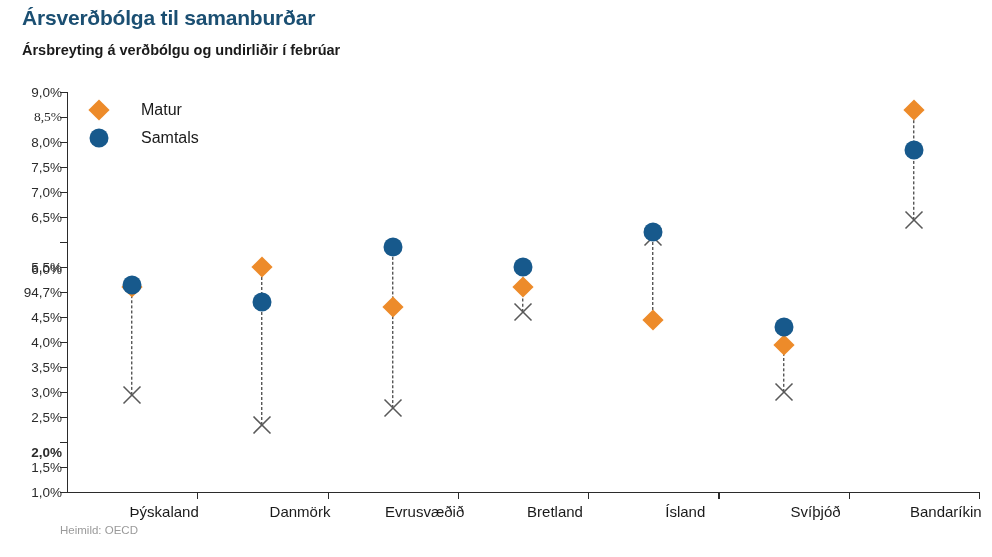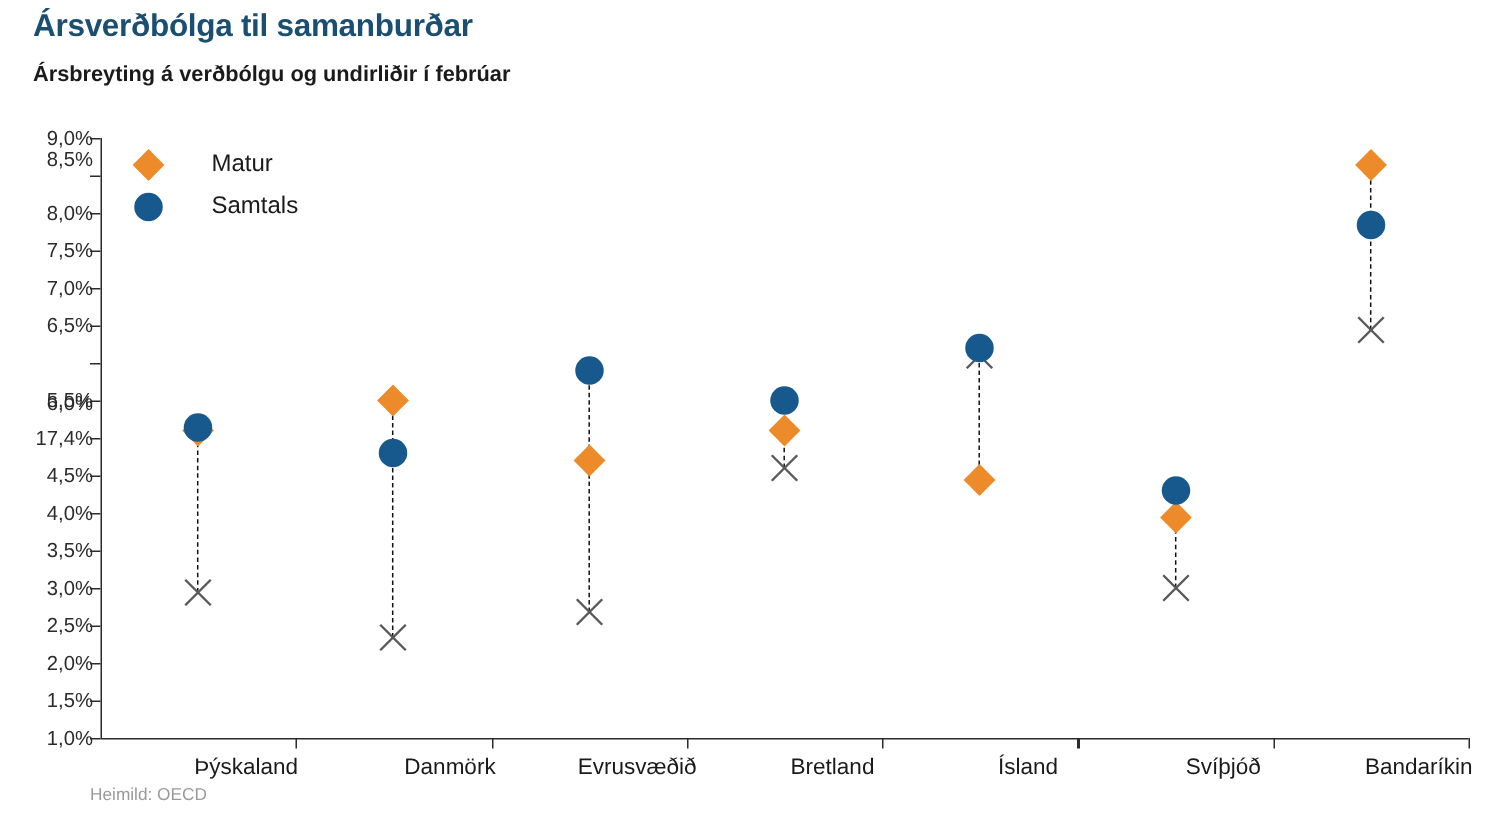--- a/index.html
+++ b/index.html
@@ -161,47 +161,47 @@
 <div class="chart-root">
 
   <div class="chart-title">Ársverðbólga til samanburðar</div>
   <div class="chart-subtitle">Ársbreyting á verðbólgu og undirliðir í febrúar</div>
 
   <div class="plot-area" id="plot-area">
     <div class="axis-line-y"></div>
     <div class="axis-line-x"></div>
   <div class="y-tick-label" style="top: 92px;">9,0%</div>
       <div class="y-tick-mark" style="top: 92px;"></div>
-      <div class="y-tick-label" style="top: 106px;">8,5%</div>
+      <div class="y-tick-label" style="top: 117px; font-family: Liberation Serif, serif;">8,5%</div>
       <div class="y-tick-mark" style="top: 117px;"></div>
       <div class="y-tick-label" style="top: 142px;">8,0%</div>
       <div class="y-tick-mark" style="top: 142px;"></div>
       <div class="y-tick-label" style="top: 167px;">7,5%</div>
       <div class="y-tick-mark" style="top: 167px;"></div>
       <div class="y-tick-label" style="top: 192px;">7,0%</div>
       <div class="y-tick-mark" style="top: 192px;"></div>
       <div class="y-tick-label" style="top: 217px;">6,5%</div>
       <div class="y-tick-mark" style="top: 217px;"></div>
       <div class="y-tick-label" style="top: 242px; margin-top: 27px;">6,0%</div>
       <div class="y-tick-mark" style="top: 242px;"></div>
       <div class="y-tick-label" style="top: 267px;">5,5%</div>
       <div class="y-tick-mark" style="top: 267px;"></div>
-      <div class="y-tick-label" style="top: 292px;">17,4%</div>
+      <div class="y-tick-label" style="top: 292px;">94,7%</div>
       <div class="y-tick-mark" style="top: 292px;"></div>
       <div class="y-tick-label" style="top: 317px;">4,5%</div>
       <div class="y-tick-mark" style="top: 317px;"></div>
       <div class="y-tick-label" style="top: 342px;">4,0%</div>
       <div class="y-tick-mark" style="top: 342px;"></div>
       <div class="y-tick-label" style="top: 367px;">3,5%</div>
       <div class="y-tick-mark" style="top: 367px;"></div>
       <div class="y-tick-label" style="top: 392px;">3,0%</div>
       <div class="y-tick-mark" style="top: 392px;"></div>
       <div class="y-tick-label" style="top: 417px;">2,5%</div>
       <div class="y-tick-mark" style="top: 417px;"></div>
-      <div class="y-tick-label" style="top: 442px;">2,0%</div>
+      <div class="y-tick-label" style="top: 452px; font-weight: bold;">2,0%</div>
       <div class="y-tick-mark" style="top: 442px;"></div>
       <div class="y-tick-label" style="top: 467px;">1,5%</div>
       <div class="y-tick-mark" style="top: 467px;"></div>
       <div class="y-tick-label" style="top: 492px;">1,0%</div>
       <div class="y-tick-mark" style="top: 492px;"></div>
       <div class="x-tick-mark" style="left: 197.286px;"></div>
       <div class="x-cat-label" style="left: 132.143px;">Þýskaland</div>
       <div class="connector" style="left: 132.143px; top: 284.5px; height: 110px;"></div>
       <div class="x-tick-mark" style="left: 327.571px;"></div>
       <div class="x-cat-label" style="left: 268px;">Danmörk</div>

